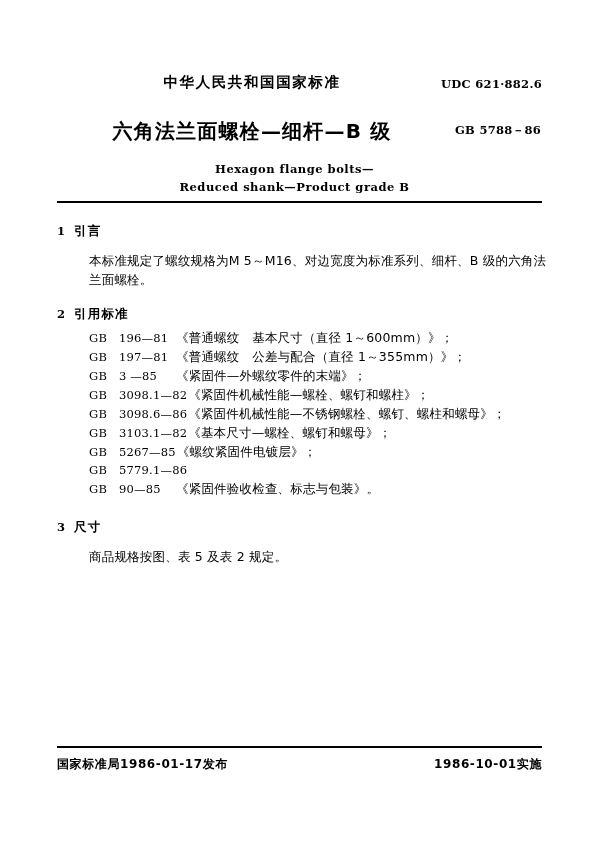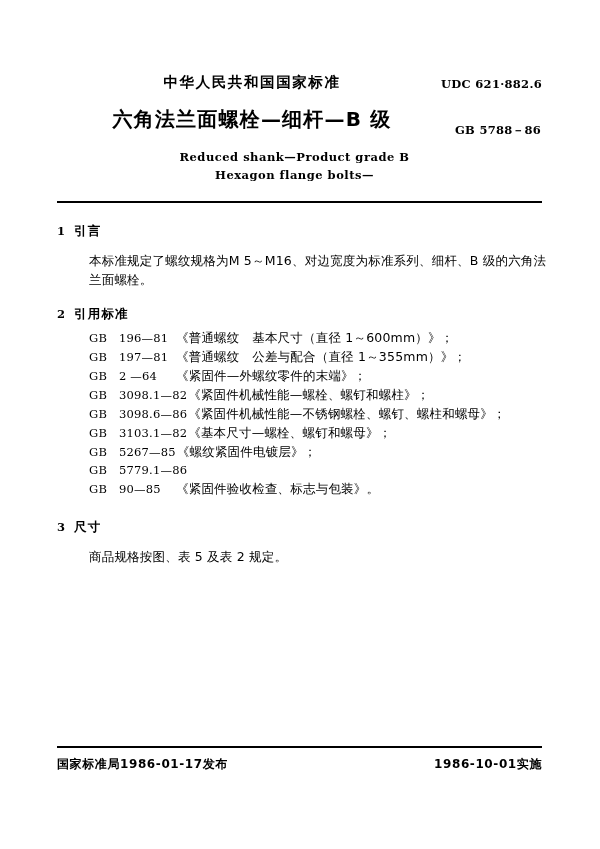--- a/index.html
+++ b/index.html
@@ -52,21 +52,21 @@
     font-family: "DejaVu Serif", "Liberation Serif", serif;
     letter-spacing: 0.3px;
     white-space: nowrap;
   }
 
   .main-title {
     text-align: center;
     font-size: 20px;
     font-weight: bold;
     letter-spacing: 1.2px;
-    margin-top: 16px;
+    margin-top: 28px;
     padding-right: 95px;
     line-height: 1.25;
   }
 
   .gb-code {
     position: absolute;
     right: 1px;
     top: 49px;
     font-size: 11.5px;
     font-weight: bold;
@@ -214,22 +214,22 @@
 
     <div class="national-standard-line">中华人民共和国国家标准</div>
 
     <div class="udc-code">UDC 621·882.6</div>
 
     <div class="main-title">六角法兰面螺栓—细杆—B 级</div>
 
     <div class="gb-code">GB 5788－86</div>
 
     <div class="english-title">
+      <div>Hexagon flange bolts—</div>
       <div>Reduced shank—Product grade B</div>
-      <div>Hexagon flange bolts—</div>
     </div>
   </div>
 
   <div class="rule-top"></div>
 
   <div class="body-block">
 
     <div class="section">
       <div class="section-heading">
         <span class="section-num">1</span>
@@ -249,21 +249,21 @@
       <ul class="ref-list" id="ref-list">
           <li class="ref-item">
             <span class="ref-code"><span class="gb-label">GB</span><span class="gb-num">196—81</span></span>
             <span class="ref-text">《普通螺纹　基本尺寸（直径 1～600mm）》；</span>
           </li>
           <li class="ref-item">
             <span class="ref-code"><span class="gb-label">GB</span><span class="gb-num">197—81</span></span>
             <span class="ref-text">《普通螺纹　公差与配合（直径 1～355mm）》；</span>
           </li>
           <li class="ref-item">
-            <span class="ref-code"><span class="gb-label">GB</span><span class="gb-num">2 —64</span></span>
+            <span class="ref-code"><span class="gb-label">GB</span><span class="gb-num">3 —85</span></span>
             <span class="ref-text">《紧固件—外螺纹零件的末端》；</span>
           </li>
           <li class="ref-item">
             <span class="ref-code"><span class="gb-label">GB</span><span class="gb-num">3098.1—82</span></span>
             <span class="ref-text">《紧固件机械性能—螺栓、螺钉和螺柱》；</span>
           </li>
           <li class="ref-item">
             <span class="ref-code"><span class="gb-label">GB</span><span class="gb-num">3098.6—86</span></span>
             <span class="ref-text">《紧固件机械性能—不锈钢螺栓、螺钉、螺柱和螺母》；</span>
           </li>

